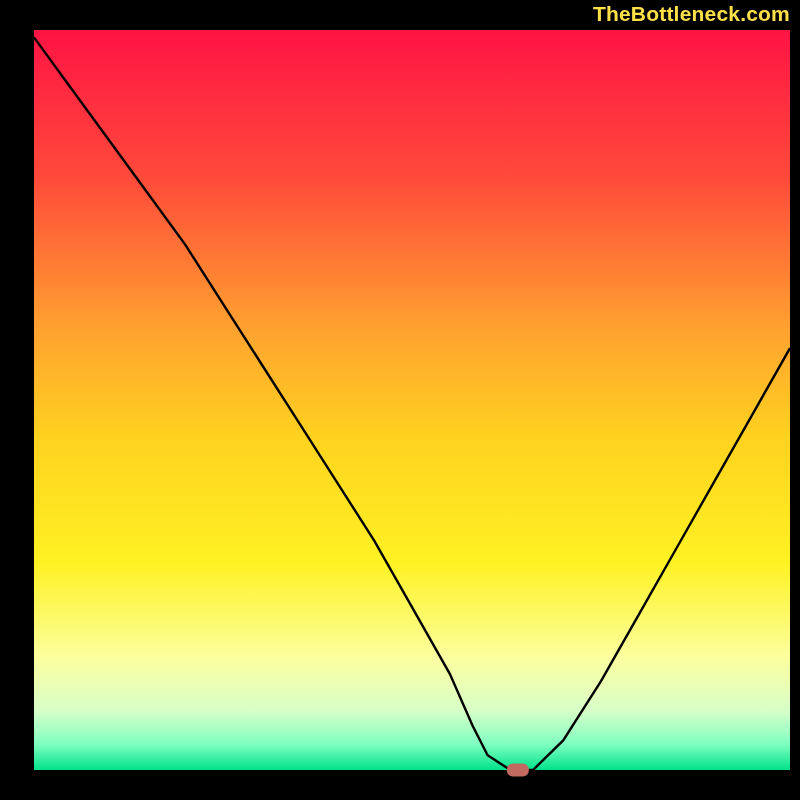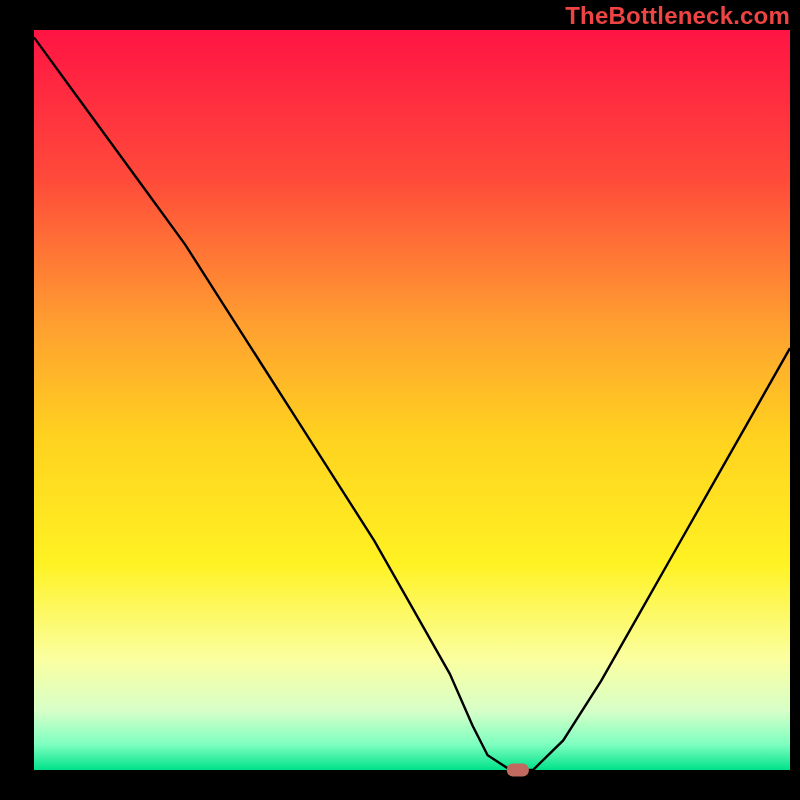--- a/index.html
+++ b/index.html
@@ -13,22 +13,22 @@
   }
   .chart-wrapper {
     position: relative;
     width: 800px;
     height: 800px;
   }
   .watermark {
     position: absolute;
     top: 2px;
     right: 10px;
-    color: #ef4444;
-    font-size: 24px;
+    color: #fde047;
+    font-size: 21px;
     font-weight: 600;
     z-index: 5;
     letter-spacing: 0.2px;
     text-align: right;
   }
   svg {
     display: block;
   }
 </style>
 </head>

